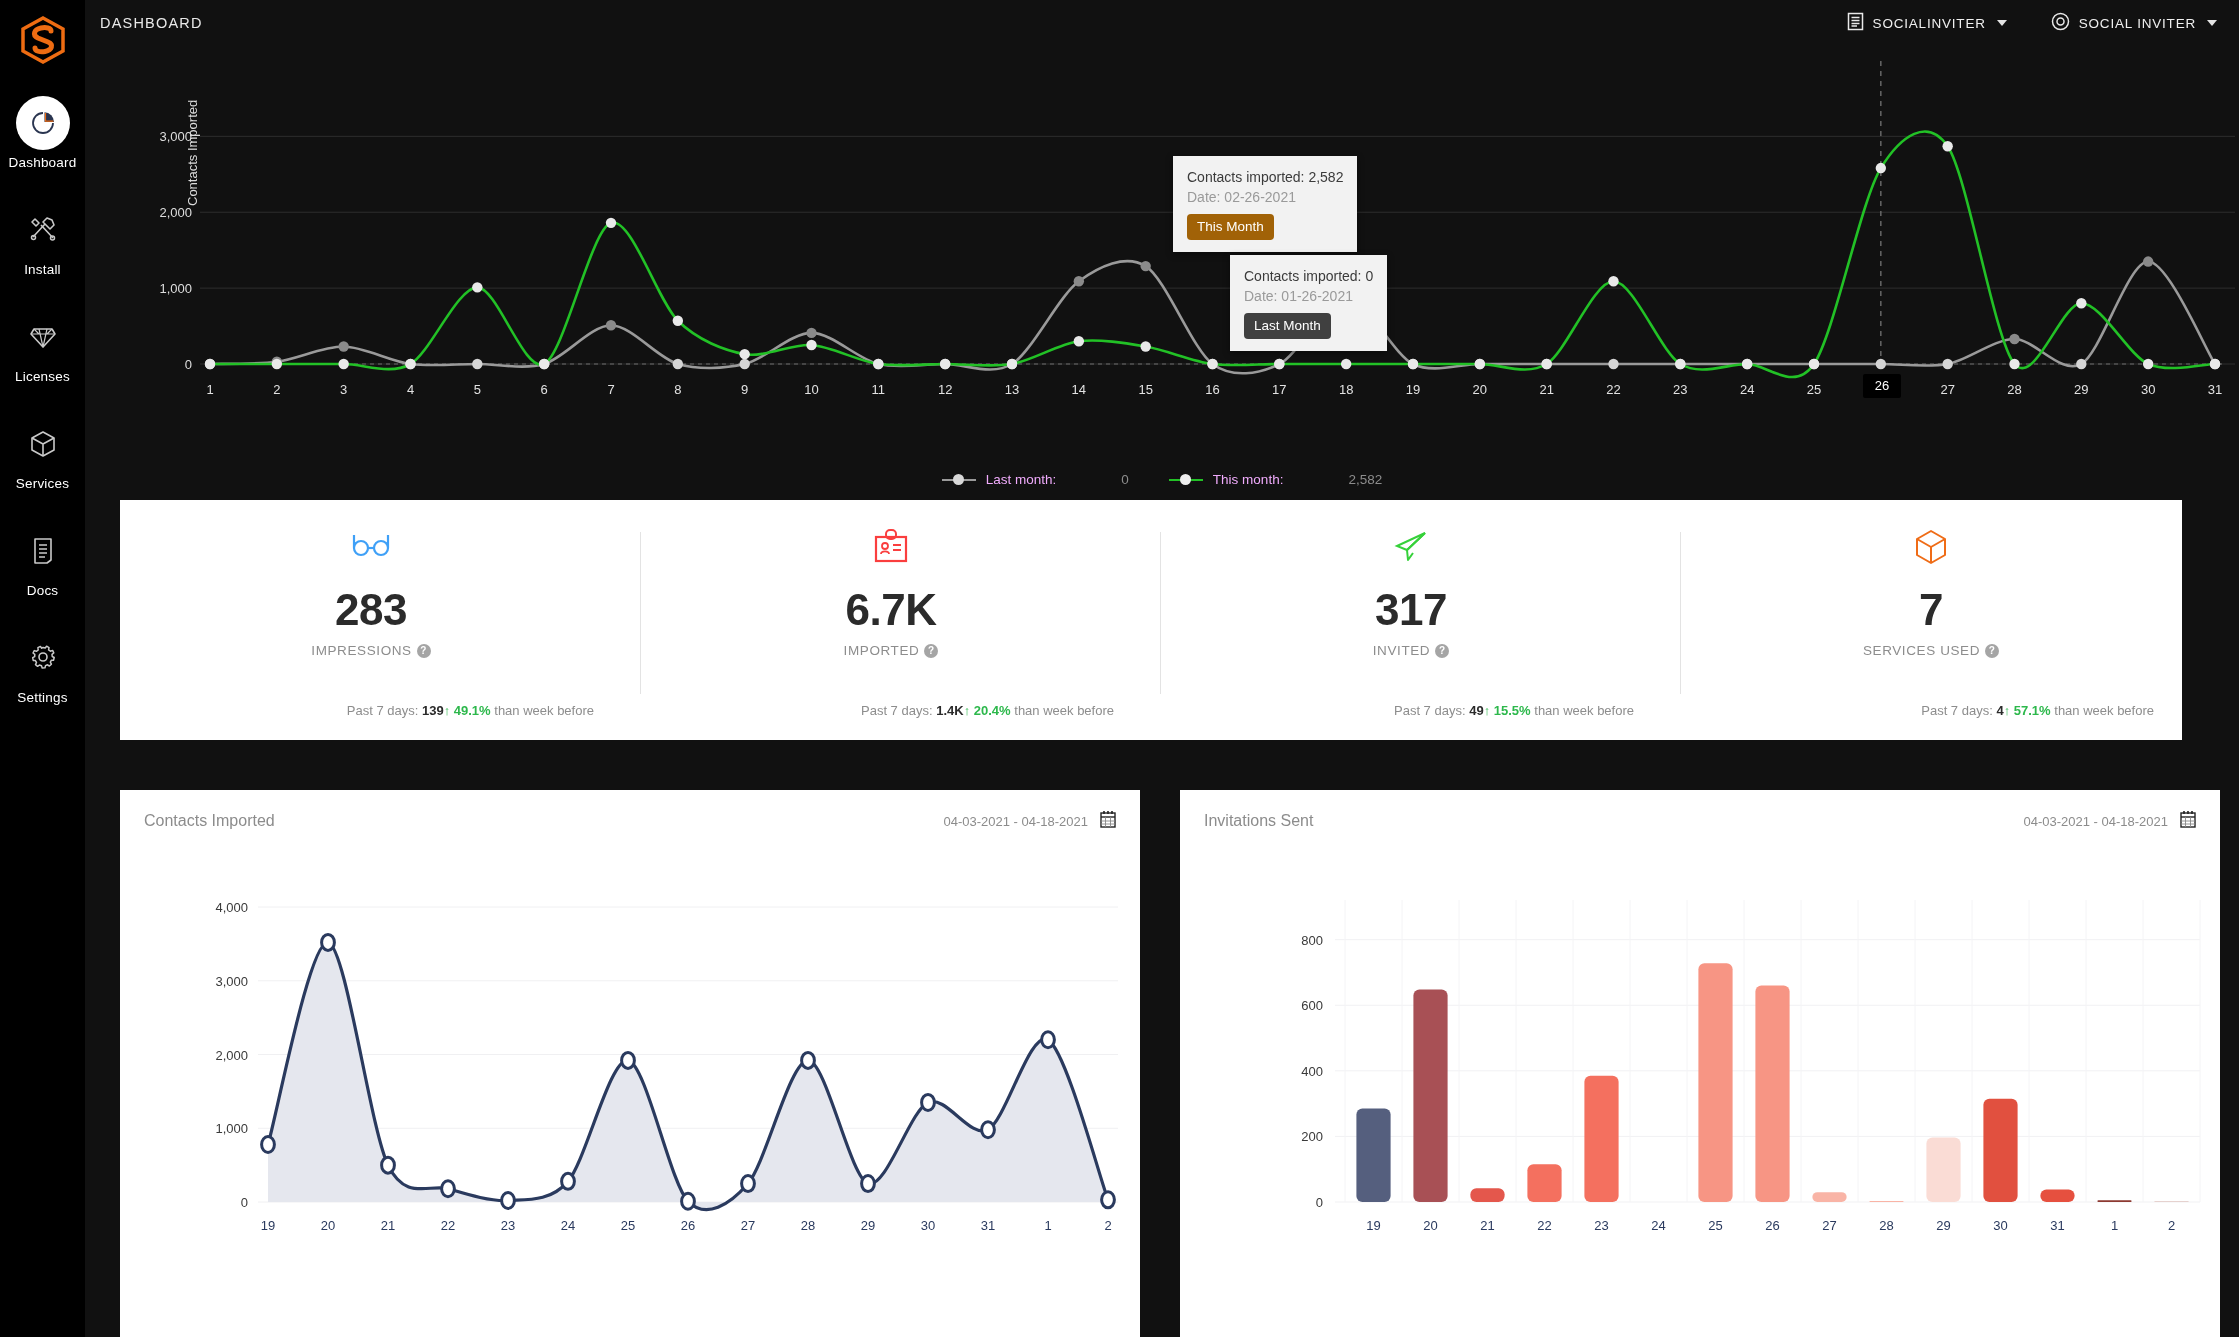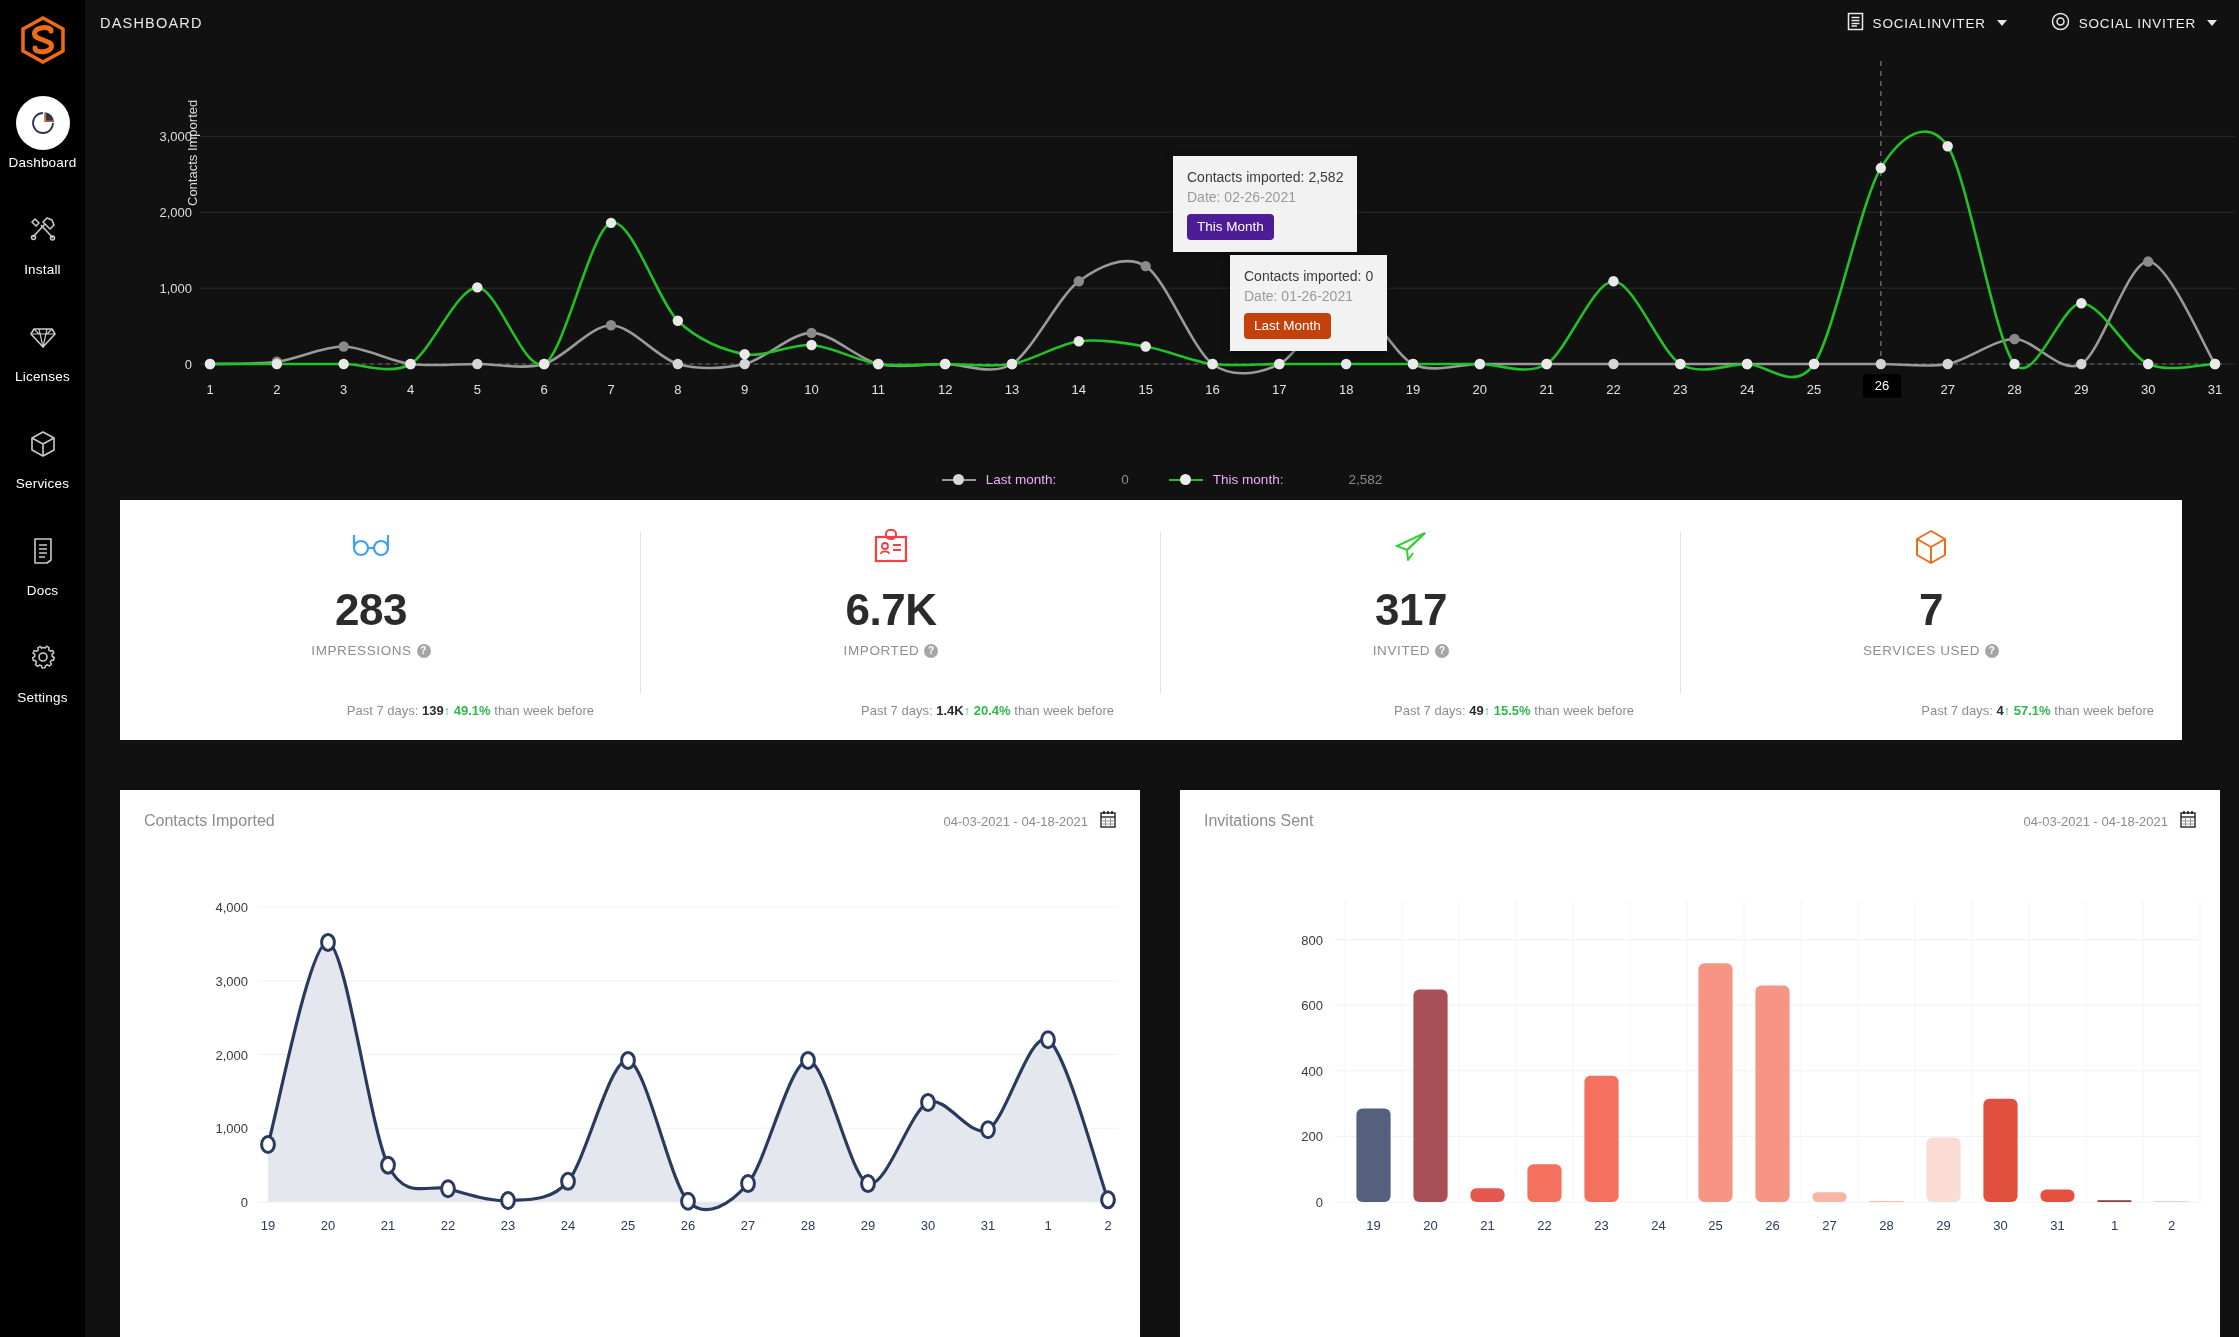--- a/index.html
+++ b/index.html
@@ -365,27 +365,27 @@
           <span class="lg-dot" style="background:#eeeeee"></span>
         </span>
         <span class="lg-name">This month:</span>
         <span class="lg-val">2,582</span>
       </div>
     </div>
 
     <div class="tip" id="tip-this" style="left:1088px; top:110px;">
       <div>Contacts imported: 2,582</div>
       <div class="tdate">Date: 02-26-2021</div>
-      <div class="tbadge" style="background:#4c1d95">This Month</div>
+      <div class="tbadge" style="background:#a16207">This Month</div>
     </div>
 
     <div class="tip" id="tip-last" style="left:1103px; top:209px;margin-left:42px;">
       <div>Contacts imported: 0</div>
       <div class="tdate">Date: 01-26-2021</div>
-      <div class="tbadge" style="background:#c2410c">Last Month</div>
+      <div class="tbadge" style="background:#404040">Last Month</div>
     </div>
 
     <div class="xhighlight" id="x-high" style="left: 1777.83px; top: 328px;">26</div>
   </div>
 
   <div class="kpi-wrap">
 
     <div class="kpi">
       <div class="kpi-icon">
         <svg width="44" height="34" viewBox="0 0 44 34">

